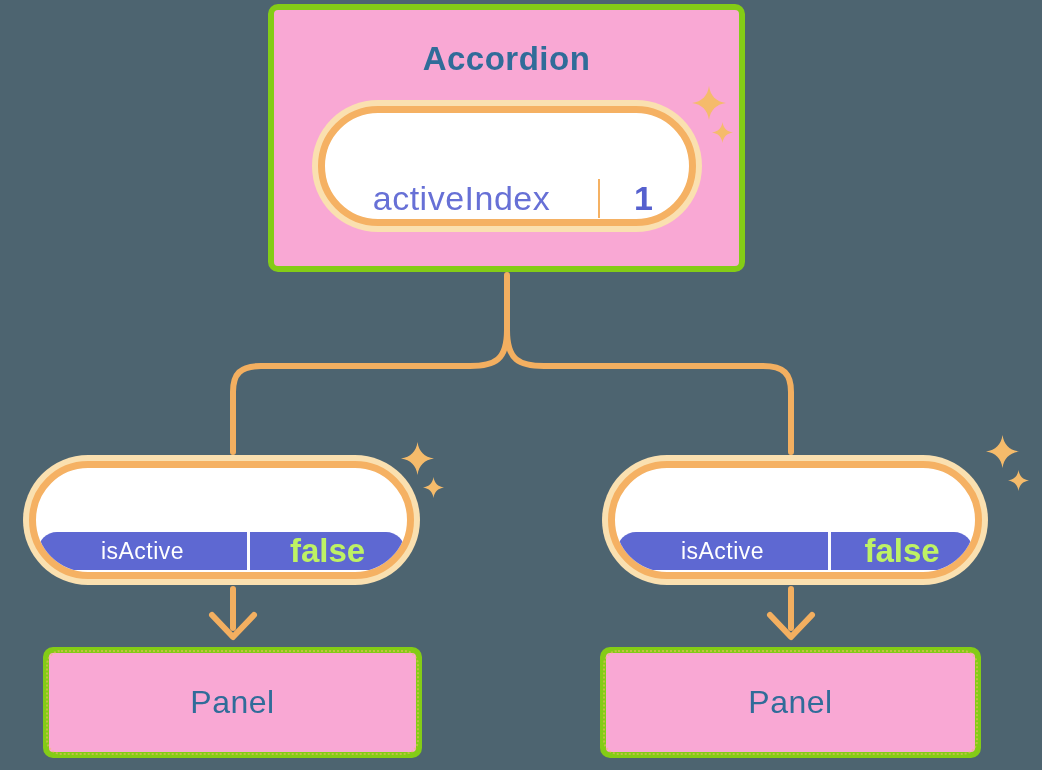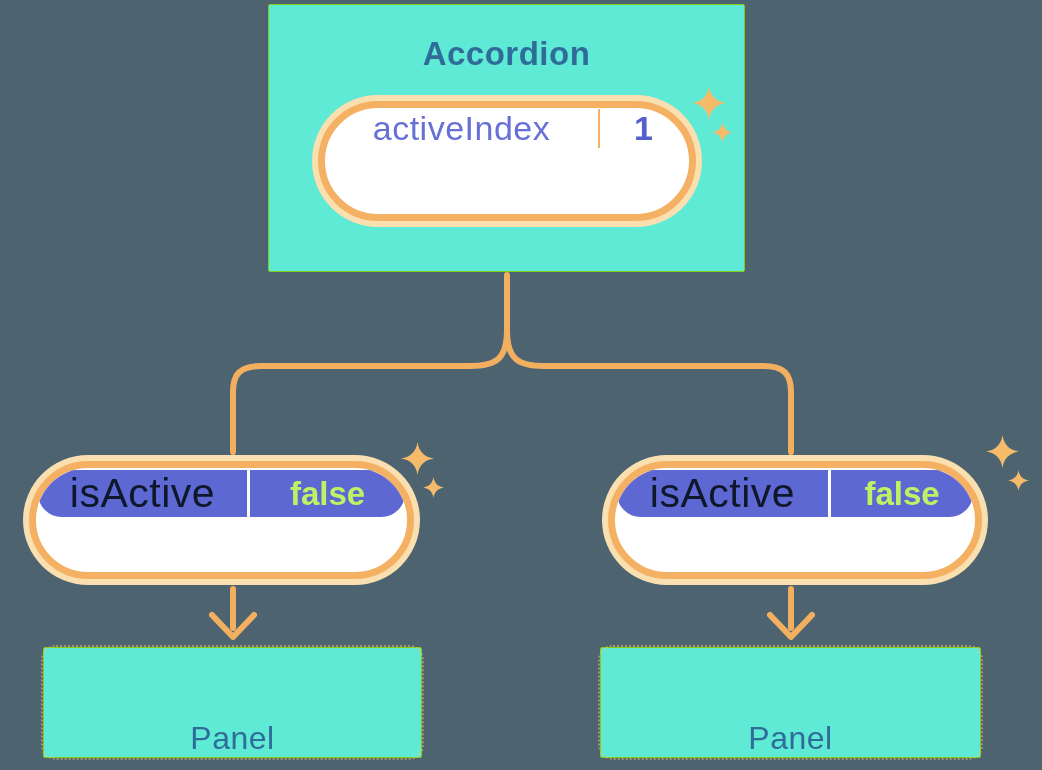--- a/index.html
+++ b/index.html
@@ -3,58 +3,58 @@
 <meta charset="utf-8">
 <style>
   html,body{margin:0;padding:0;background:#4D6470;}
   .canvas{
     position:relative;width:1042px;height:770px;background:#4D6470;
     overflow:hidden;font-family:"Liberation Sans",sans-serif;
     -webkit-font-smoothing:antialiased;
   }
   
   .card{
-    position:absolute;background:#5eead4;border:1px solid #84cc16;
-    border-radius:2px;box-sizing:border-box;
+    position:absolute;background:#f9a8d4;border:6px solid #84cc16;
+    border-radius:10px;box-sizing:border-box;
   }
   .accordion-card{left:268px;top:4px;width:477px;height:268px;}
   .card-title{
     text-align:center;margin-top:30px;font-size:33px;font-weight:600;
     color:#306C99;letter-spacing:.5px;
   }
-  .panel-card{display:flex;align-items:flex-end;justify-content:center;}
+  .panel-card{display:flex;align-items:center;justify-content:center;}
   .panel-left{left:43px;top:647px;width:379px;height:111px;}
   .panel-right{left:600px;top:647px;width:381px;height:111px;}
   .panel-card::before{
     content:"";position:absolute;inset:-3px;border:2px dotted rgba(245,187,107,.55);
     border-radius:15px;pointer-events:none;
   }
   .panel-text{font-size:32px;font-weight:500;color:#306C99;letter-spacing:.5px;}
   
   .pill-halo{
     box-sizing:border-box;padding:6px;border-radius:999px;background:#FAE0B0;
   }
   .pill-ring{
     box-sizing:border-box;height:100%;border:7px solid #F5B163;border-radius:999px;
-    background:#fff;display:flex;align-items:flex-start;overflow:hidden;
+    background:#fff;display:flex;align-items:flex-end;overflow:hidden;
   }
   .state-pill{width:390px;height:132px;margin:22px auto 0;}
   .state-pill .pill-inner{display:flex;flex:1;margin:1px;}
   .cell{display:flex;align-items:center;justify-content:center;}
   .state-label{flex:1;font-size:34px;color:#6770D6;letter-spacing:.5px;}
   .state-value{width:88px;font-size:34px;font-weight:700;color:#5560CE;}
   .state-divider{width:2px;background:#F5B163;}
   .prop-pill{position:absolute;}
   .prop-pill-left{left:23px;top:455px;width:397px;height:130px;}
   .prop-pill-right{left:602px;top:455px;width:386px;height:130px;}
   .prop-inner{
     display:flex;flex:1;margin:2px;background:#5E68D2;border-radius:999px;
     overflow:hidden;
   }
-  .prop-label{flex:1;font-size:41px;color:#0f172a;letter-spacing:.5px;}
+  .prop-label{flex:1;font-size:23px;color:#ffffff;letter-spacing:.5px;}
   .prop-value{font-size:33px;font-weight:700;color:#bef264;}
   .prop-pill-left .prop-value{width:155px;}
   .prop-pill-right .prop-value{width:142px;}
   .prop-divider{width:3px;background:#FCFCFE;}
   
   .overlay{position:absolute;left:0;top:0;pointer-events:none;}
   .sparkle{position:absolute;}
 </style>
 </head>
 <body>

